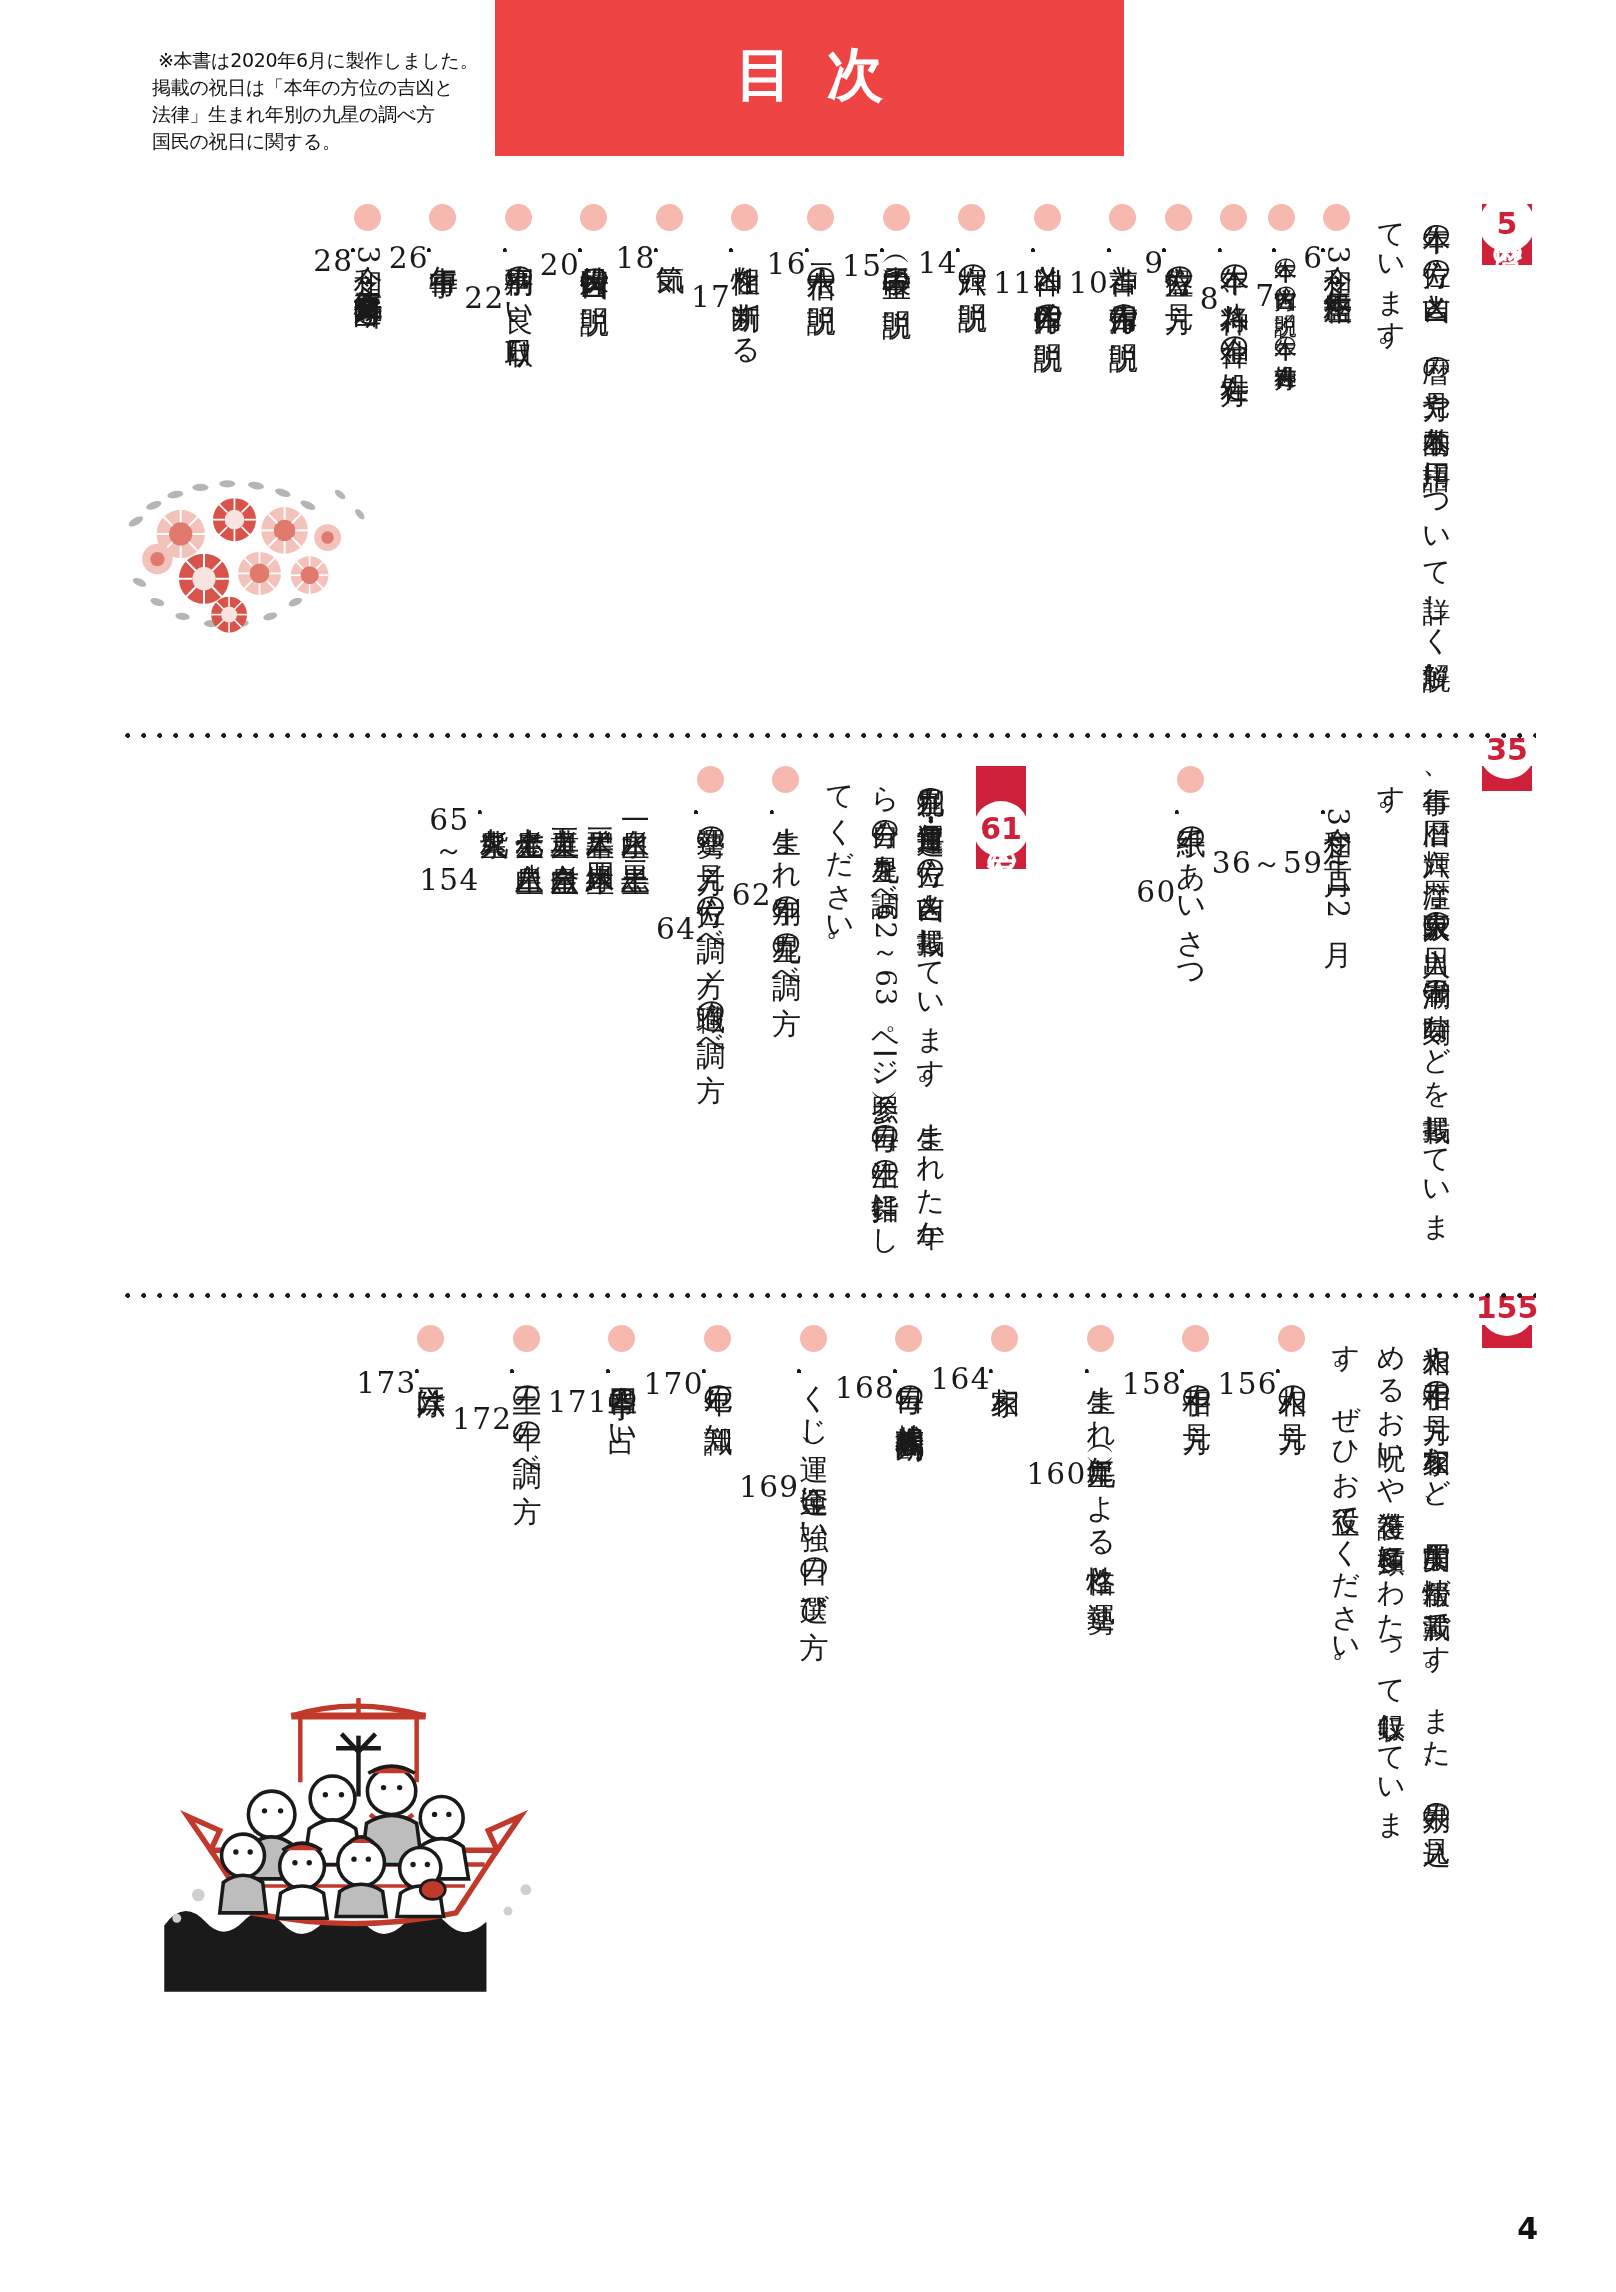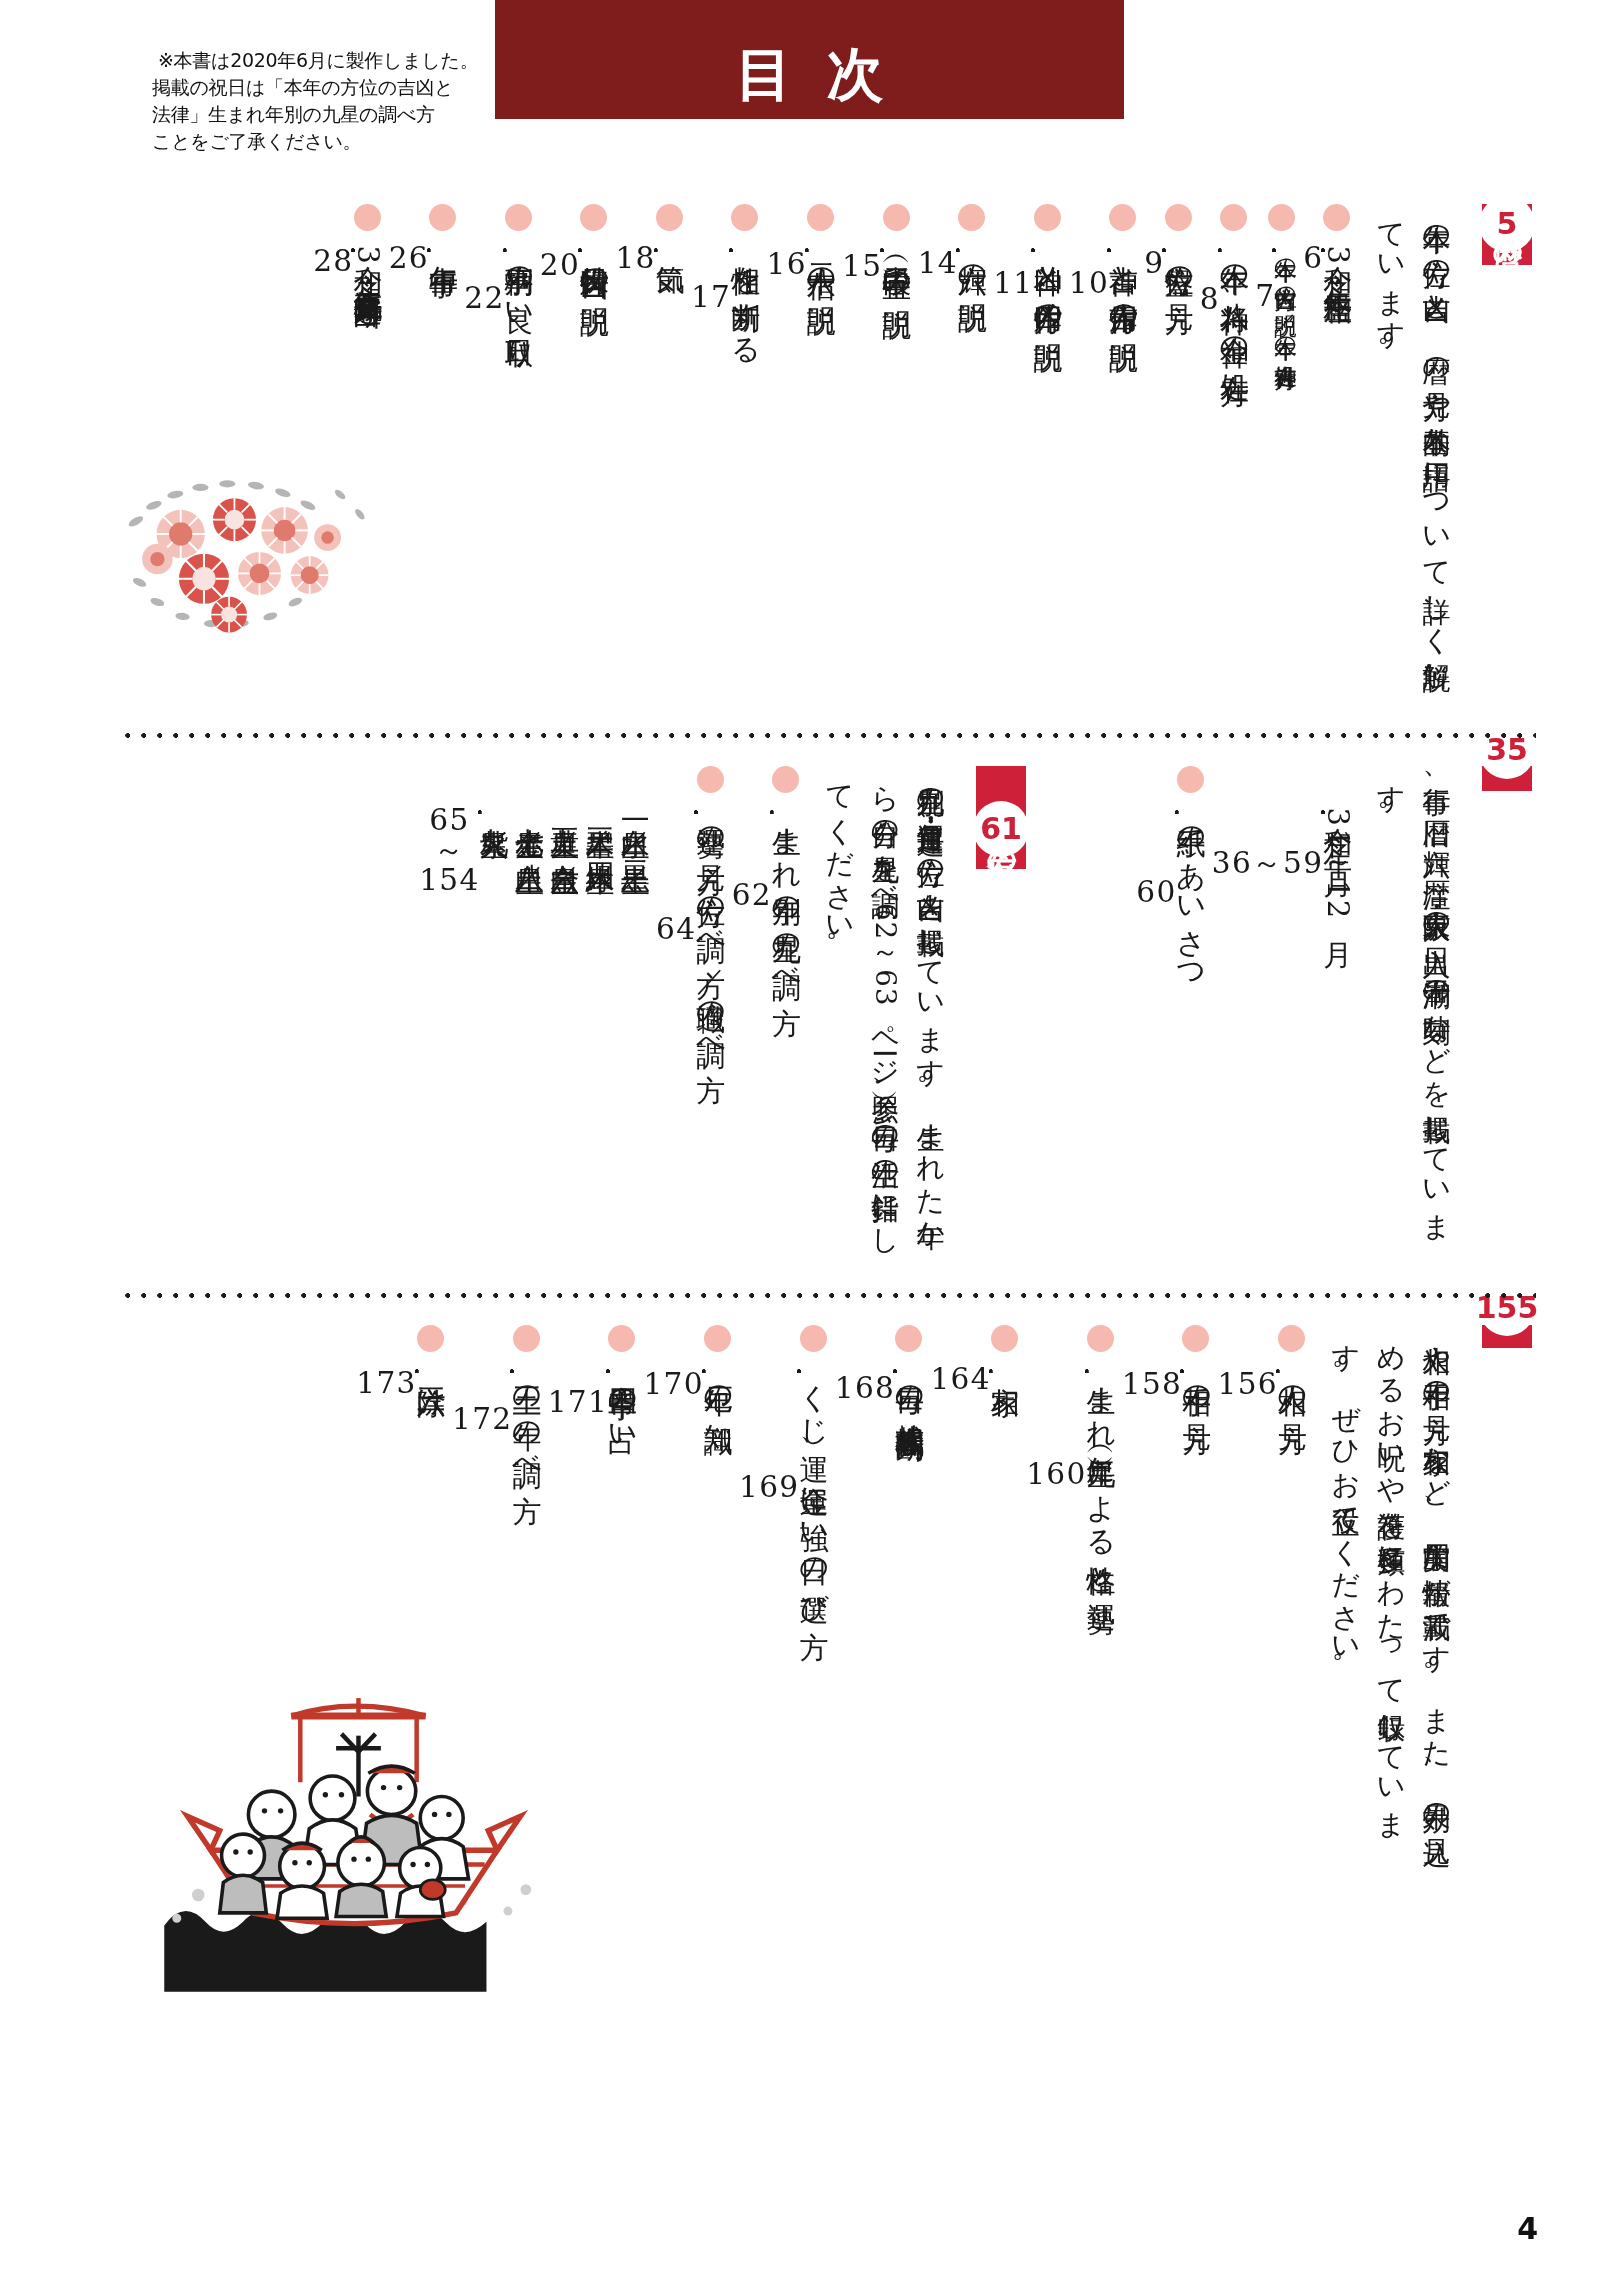--- a/index.html
+++ b/index.html
@@ -30,22 +30,22 @@
   }
   #note div { white-space: nowrap; }
   #note .l1 { text-indent: 0; margin-left: 24px; }
   #note .ind { padding-left: 18px; }
 
   #title-banner {
     position: absolute;
     left: 495px;
     top: 0;
     width: 629px;
-    height: 119px;
-    background: #7f1d1d;
+    height: 156px;
+    background: #ef4444;
   }
   #title-text {
     position: absolute;
     left: 0; right: 0;
     top: 45px;
     text-align: center;
     color: #fff;
     font-family: "DejaVu Serif", "Liberation Serif", serif;
     font-size: 57px;
     font-weight: 700;
@@ -210,21 +210,21 @@
   #flowers { position: absolute; left: 116px; top: 448px; width: 296px; height: 206px; }
   #boat    { position: absolute; left: 157px; top: 1639px; width: 394px; height: 358px; }
 </style>
 </head>
 <body>
 
 <div id="note">
   <div class="l1">※本書は2020年6月に製作しました。</div>
   <div class="ind">掲載の祝日は「本年の方位の吉凶と</div>
   <div class="ind">法律」生まれ年別の九星の調べ方</div>
-  <div class="ind">ことをご了承ください。</div>
+  <div class="ind">国民の祝日に関する。</div>
 </div>
 
 <div id="title-banner">
   <div id="title-text">目次</div>
 </div>
 
 <div class="section" id="sec-0">
     <div class="tab"><span>暦の基礎知識</span><span class="badge">5</span></div>
     <div class="intro">本年の方位の吉凶と、暦の見方や基本的な用語について詳しく解説しています。</div>
     <div class="items">

